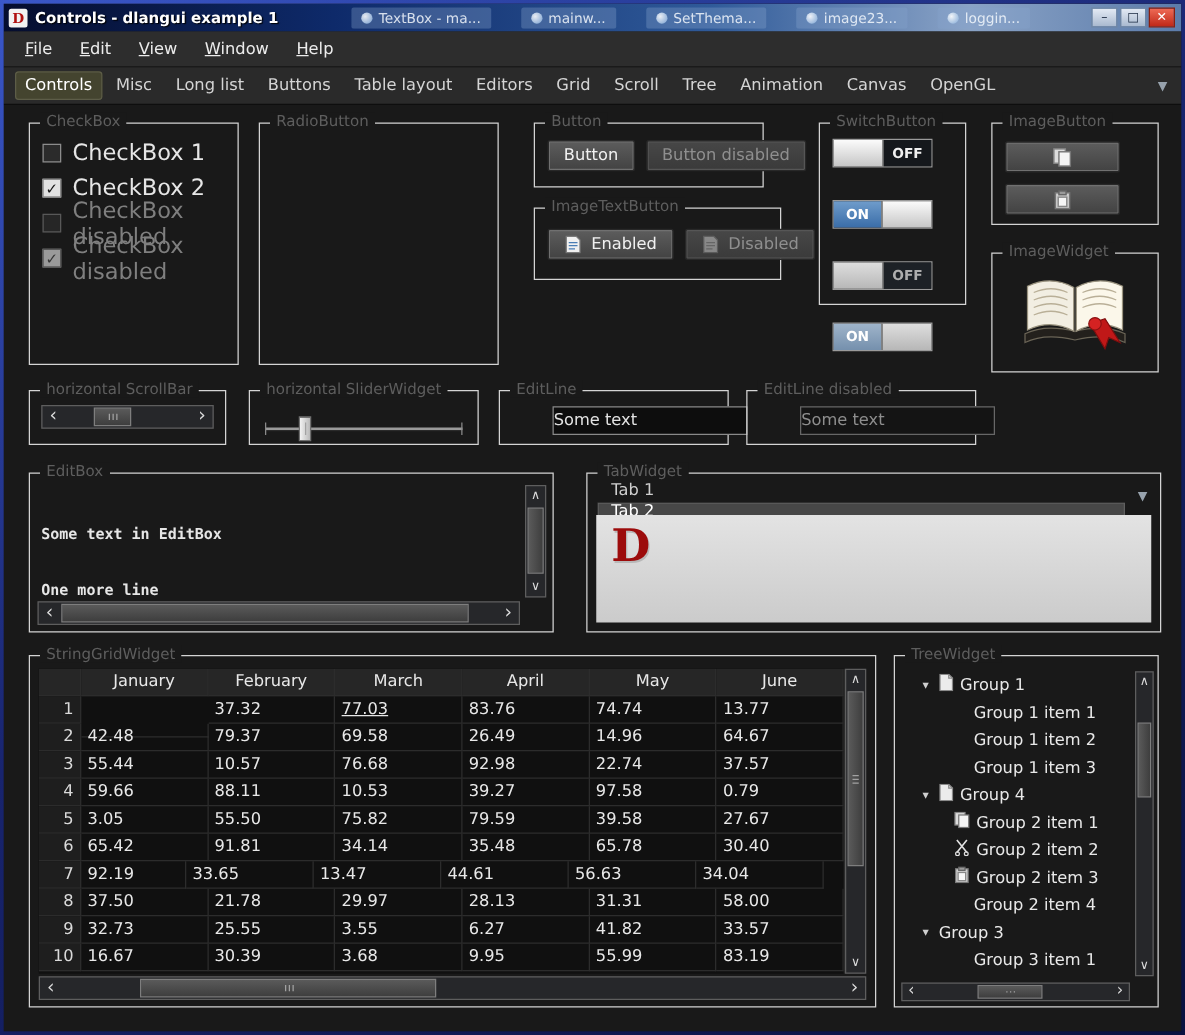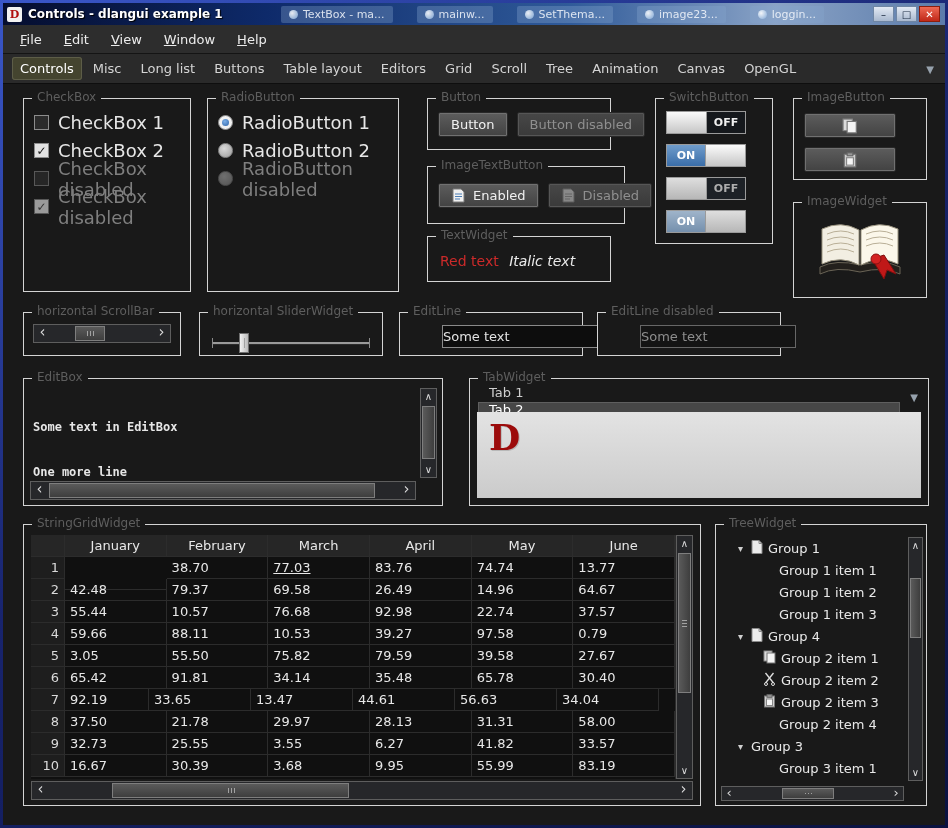--- a/index.html
+++ b/index.html
@@ -49,21 +49,21 @@
   .rb.sel::after { content:""; position:absolute; inset:3px; border-radius:50%; background:radial-gradient(circle at 40% 35%, #7db0e8, #2f64a8); }
   .rb.dis { opacity:.45; }
 
   
   .btn { display:inline-flex; align-items:center; justify-content:center; gap:7px; padding:4px 12px; height:25px; background:linear-gradient(#5d5d5d,#424242); border:1px solid #282828; box-shadow:inset 0 0 0 1px #707070; color:#f0f0f0; font-size:13px; border-radius:2px; white-space:nowrap; }
   .btn.dis { background:linear-gradient(#474747,#3a3a3a); color:#8f8f8f; box-shadow:inset 0 0 0 1px #565656; }
   .btn.dis svg { opacity:.5; }
   .btnrow { position:absolute; left:10px; top:16px; display:flex; gap:9px; }
 
   
-  .switch-col { position:absolute; left:10px; top:12px; display:flex; flex-direction:column; gap:10px; }
+  .switch-col { position:absolute; left:10px; top:12px; display:flex; flex-direction:column; gap:26px; }
   .switch { display:flex; width:80px; height:23px; border:1px solid #9a9a9a; background:#101010; }
   .sw-thumb { flex:1; background:linear-gradient(#fbfbfb,#c6c6c6); }
   .switch.off .sw-thumb { border-right:1px solid #9a9a9a; }
   .switch.on  .sw-thumb { border-left:1px solid #9a9a9a; }
   .sw-label { width:38px; min-width:38px; display:flex; align-items:center; justify-content:center; font-size:11px; font-weight:bold; }
   .switch.off .sw-label { background:#15181c; color:#f0f0f0; }
   .switch.on  .sw-label { background:linear-gradient(#6f9ccb,#3a6da8); color:#fff; }
   .switch.dis .sw-thumb { background:linear-gradient(#dedede,#b7b7b7); }
   .switch.dis.off .sw-label { color:#aeaeae; background:#1d2126; }
   .switch.dis.on  .sw-label { background:linear-gradient(#9fb4ca,#7590ad); }
@@ -209,34 +209,20 @@
           </div>
           <div class="check-row">
             <span class="cb checked dis"></span>
             <span class="lbl dis">CheckBox disabled</span>
           </div>
         </div>
       </div>
 
       <div class="group" style="left:204px;top:14px;width:192px;height:194px;">
         <span class="gtitle">RadioButton</span>
-        <div class="check-col">
-          <div class="check-row">
-            <span class="rb sel"></span>
-            <span class="lbl">RadioButton 1</span>
-          </div>
-          <div class="check-row">
-            <span class="rb"></span>
-            <span class="lbl">RadioButton 2</span>
-          </div>
-          <div class="check-row">
-            <span class="rb dis"></span>
-            <span class="lbl dis">RadioButton disabled</span>
-          </div>
-        </div>
       </div>
 
       <div class="group" style="left:424px;top:14px;width:184px;height:52px;">
         <span class="gtitle">Button</span>
         <div class="btnrow" style="top:13px;">
           <span class="btn">Button</span>
           <span class="btn dis">Button disabled</span>
         </div>
       </div>
 
@@ -253,27 +239,20 @@
           <span class="btn dis">
             <svg width="15" height="15" viewBox="0 0 15 15">
                 <path d="M2 1h8l3 3v10H2z" fill="#cfcfcf" stroke="#7a7a7a"></path>
                 <path d="M4 6h7M4 8.5h7M4 11h5" stroke="#8a8a8a" stroke-width="1" fill="none"></path>
               </svg>
             <span>Disabled</span>
           </span>
         </div>
       </div>
 
-      <div class="group" style="left:424px;top:152px;width:184px;height:46px;">
-        <span class="gtitle">TextWidget</span>
-        <div class="text-widget">
-          <span class="red-text">Red text</span>
-          <span class="italic-text">Italic text</span>
-        </div>
-      </div>
 
       <div class="group" style="left:652px;top:14px;width:118px;height:146px;">
         <span class="gtitle">SwitchButton</span>
         <div class="switch-col">
           <div class="switch off">
             <span class="sw-thumb"></span>
             <span class="sw-label">OFF</span>
           </div>
           <div class="switch on">
             <span class="sw-label">ON</span>
@@ -403,21 +382,21 @@
                 <div class="gcell ghead" style="width: 102px;">January</div>
                 <div class="gcell ghead" style="width: 102px;">February</div>
                 <div class="gcell ghead" style="width: 102px;">March</div>
                 <div class="gcell ghead" style="width: 102px;">April</div>
                 <div class="gcell ghead" style="width: 102px;">May</div>
                 <div class="gcell ghead" style="width: 102px;">June</div>
               </div>
               <div class="grow">
                 <div class="gcell gnum" style="width: 34px;">1</div>
                 <div class="gcell" style="width: 102px; margin-top: 32px;">96.32</div>
-                <div class="gcell" style="width: 102px;">38.70</div>
+                <div class="gcell" style="width: 102px;">37.32</div>
                 <div class="gcell" style="width: 102px; text-decoration: underline;">77.03</div>
                 <div class="gcell" style="width: 102px;">83.76</div>
                 <div class="gcell" style="width: 102px;">74.74</div>
                 <div class="gcell" style="width: 102px;">13.77</div>
               </div>
               <div class="grow">
                 <div class="gcell gnum" style="width: 34px;">2</div>
                 <div class="gcell" style="width: 102px;">42.48</div>
                 <div class="gcell" style="width: 102px;">79.37</div>
                 <div class="gcell" style="width: 102px;">69.58</div>

